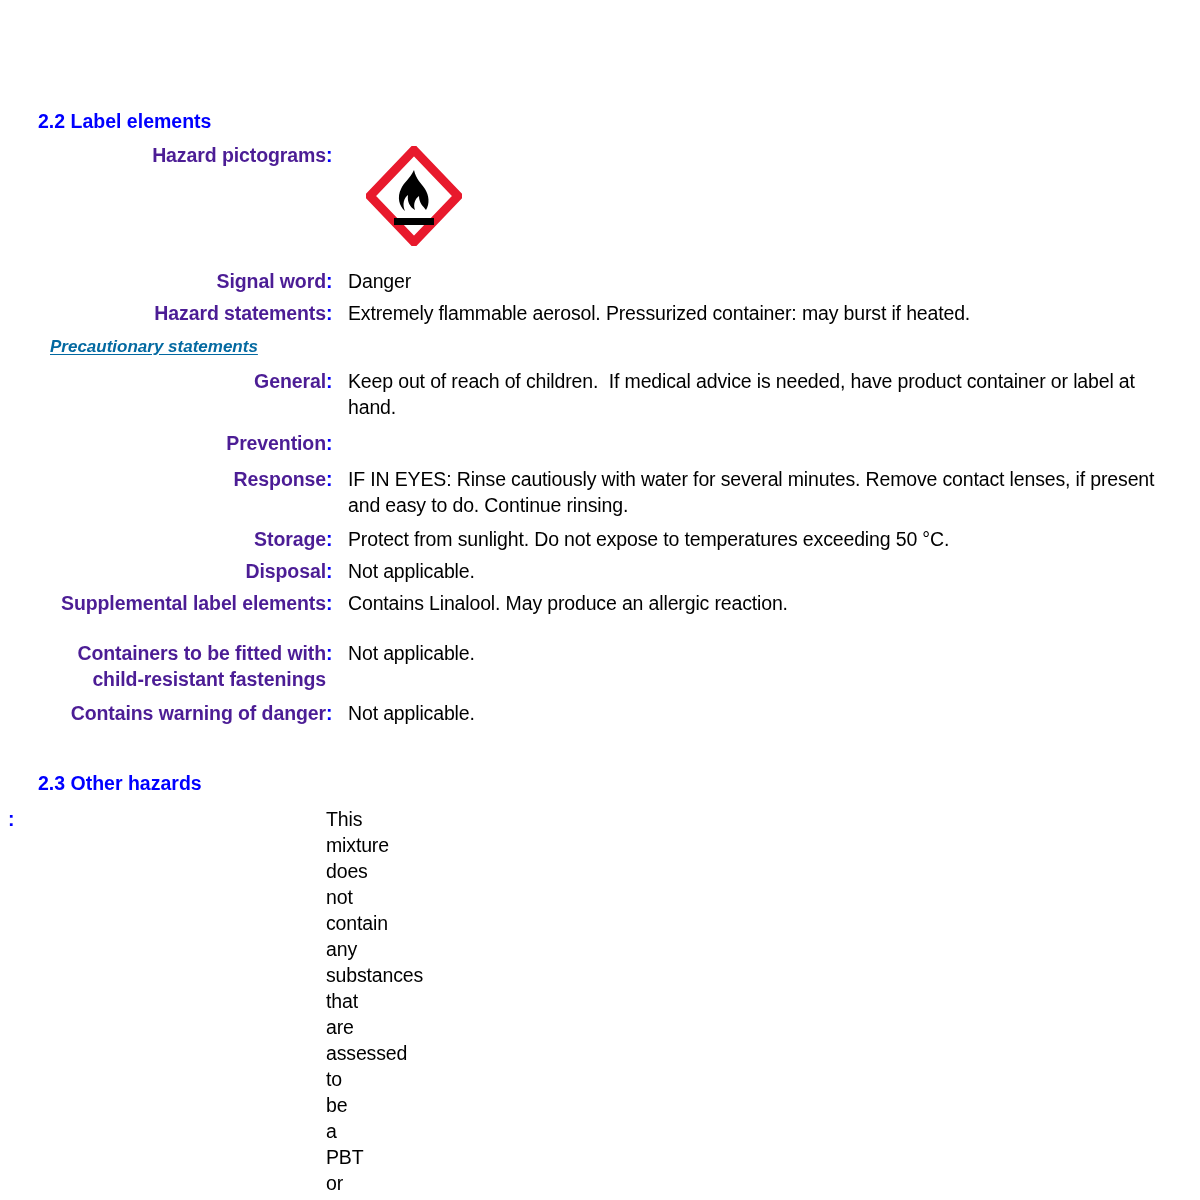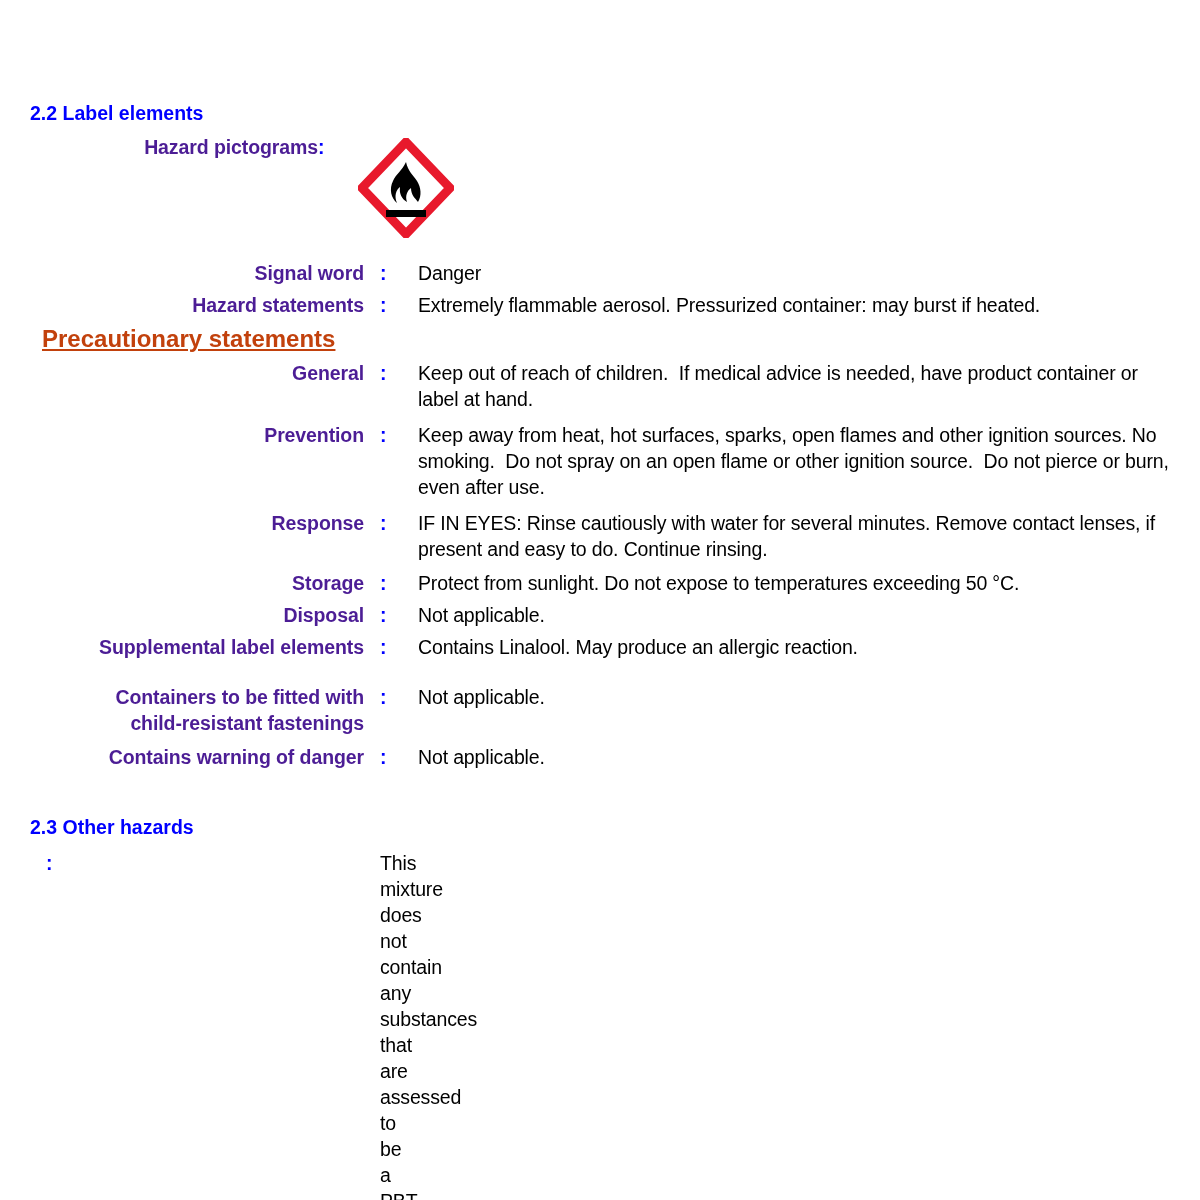--- a/index.html
+++ b/index.html
@@ -13,31 +13,30 @@
     font-family: "Liberation Sans", sans-serif;
     color: #000000;
     overflow: hidden;
   }
   .page {
     position: relative;
     width: 1200px;
     height: 1069px;
     background: #ffffff;
     box-sizing: border-box;
-    padding: 0;
+    padding: 8px;
     border-radius: 6px;
   }
 
   
   .row {
     display: grid;
     grid-template-columns: 318px 22px 1fr;
     align-items: start;
-    column-gap: 16px;
-    margin-left: 46px;
+    column-gap: 0;
   }
   .label {
     color: #4c1d95;
     font-weight: bold;
     font-size: 19.5px;
     line-height: 26px;
     letter-spacing: -0.1px;
     text-align: right;
   }
   .label.lvl2 { padding-left: 42px; }
@@ -61,28 +60,29 @@
 
   
   .section-heading {
     color: #0000ff;
     font-weight: bold;
     font-size: 19.5px;
     line-height: 26px;
     padding-left: 30px;
   }
   .sub-heading {
-    color: #c2410c;
-    font-weight: bold;
-    font-size: 24px;
+    color: #0369a1;
+    font-weight: bold;
+    font-size: 17px;
     line-height: 26px;
     padding-left: 42px;
     text-decoration: underline;
     text-underline-offset: 2px;
     display: inline-block;
+    font-style: italic;
   }
   .sub-heading-wrap { padding: 0; }
   .sp-6  { height: 6px; }
   .sp-8  { height: 8px; }
   .sp-10 { height: 10px; }
   .sp-14 { height: 14px; }
   .sp-22 { height: 22px; }
   .sp-44 { height: 44px; }
 
   .top-pad { height: 100px; }
@@ -157,21 +157,20 @@
     <div class="label lvl3">General</div>
     <div class="colon">:</div>
     <div class="value">Keep out of reach of children.  If medical advice is needed, have product container or label at hand.</div>
   </div>
 
   <div class="sp-10"></div>
 
   <div class="row">
     <div class="label lvl3">Prevention</div>
     <div class="colon">:</div>
-    <div class="value">Keep away from heat, hot surfaces, sparks, open flames and other ignition sources. No smoking.  Do not spray on an open flame or other ignition source.  Do not pierce or burn, even after use.</div>
   </div>
 
   <div class="sp-10"></div>
 
   <div class="row">
     <div class="label lvl3">Response</div>
     <div class="colon">:</div>
     <div class="value">IF IN EYES: Rinse cautiously with water for several minutes. Remove contact lenses, if present and easy to do. Continue rinsing.</div>
   </div>
 

